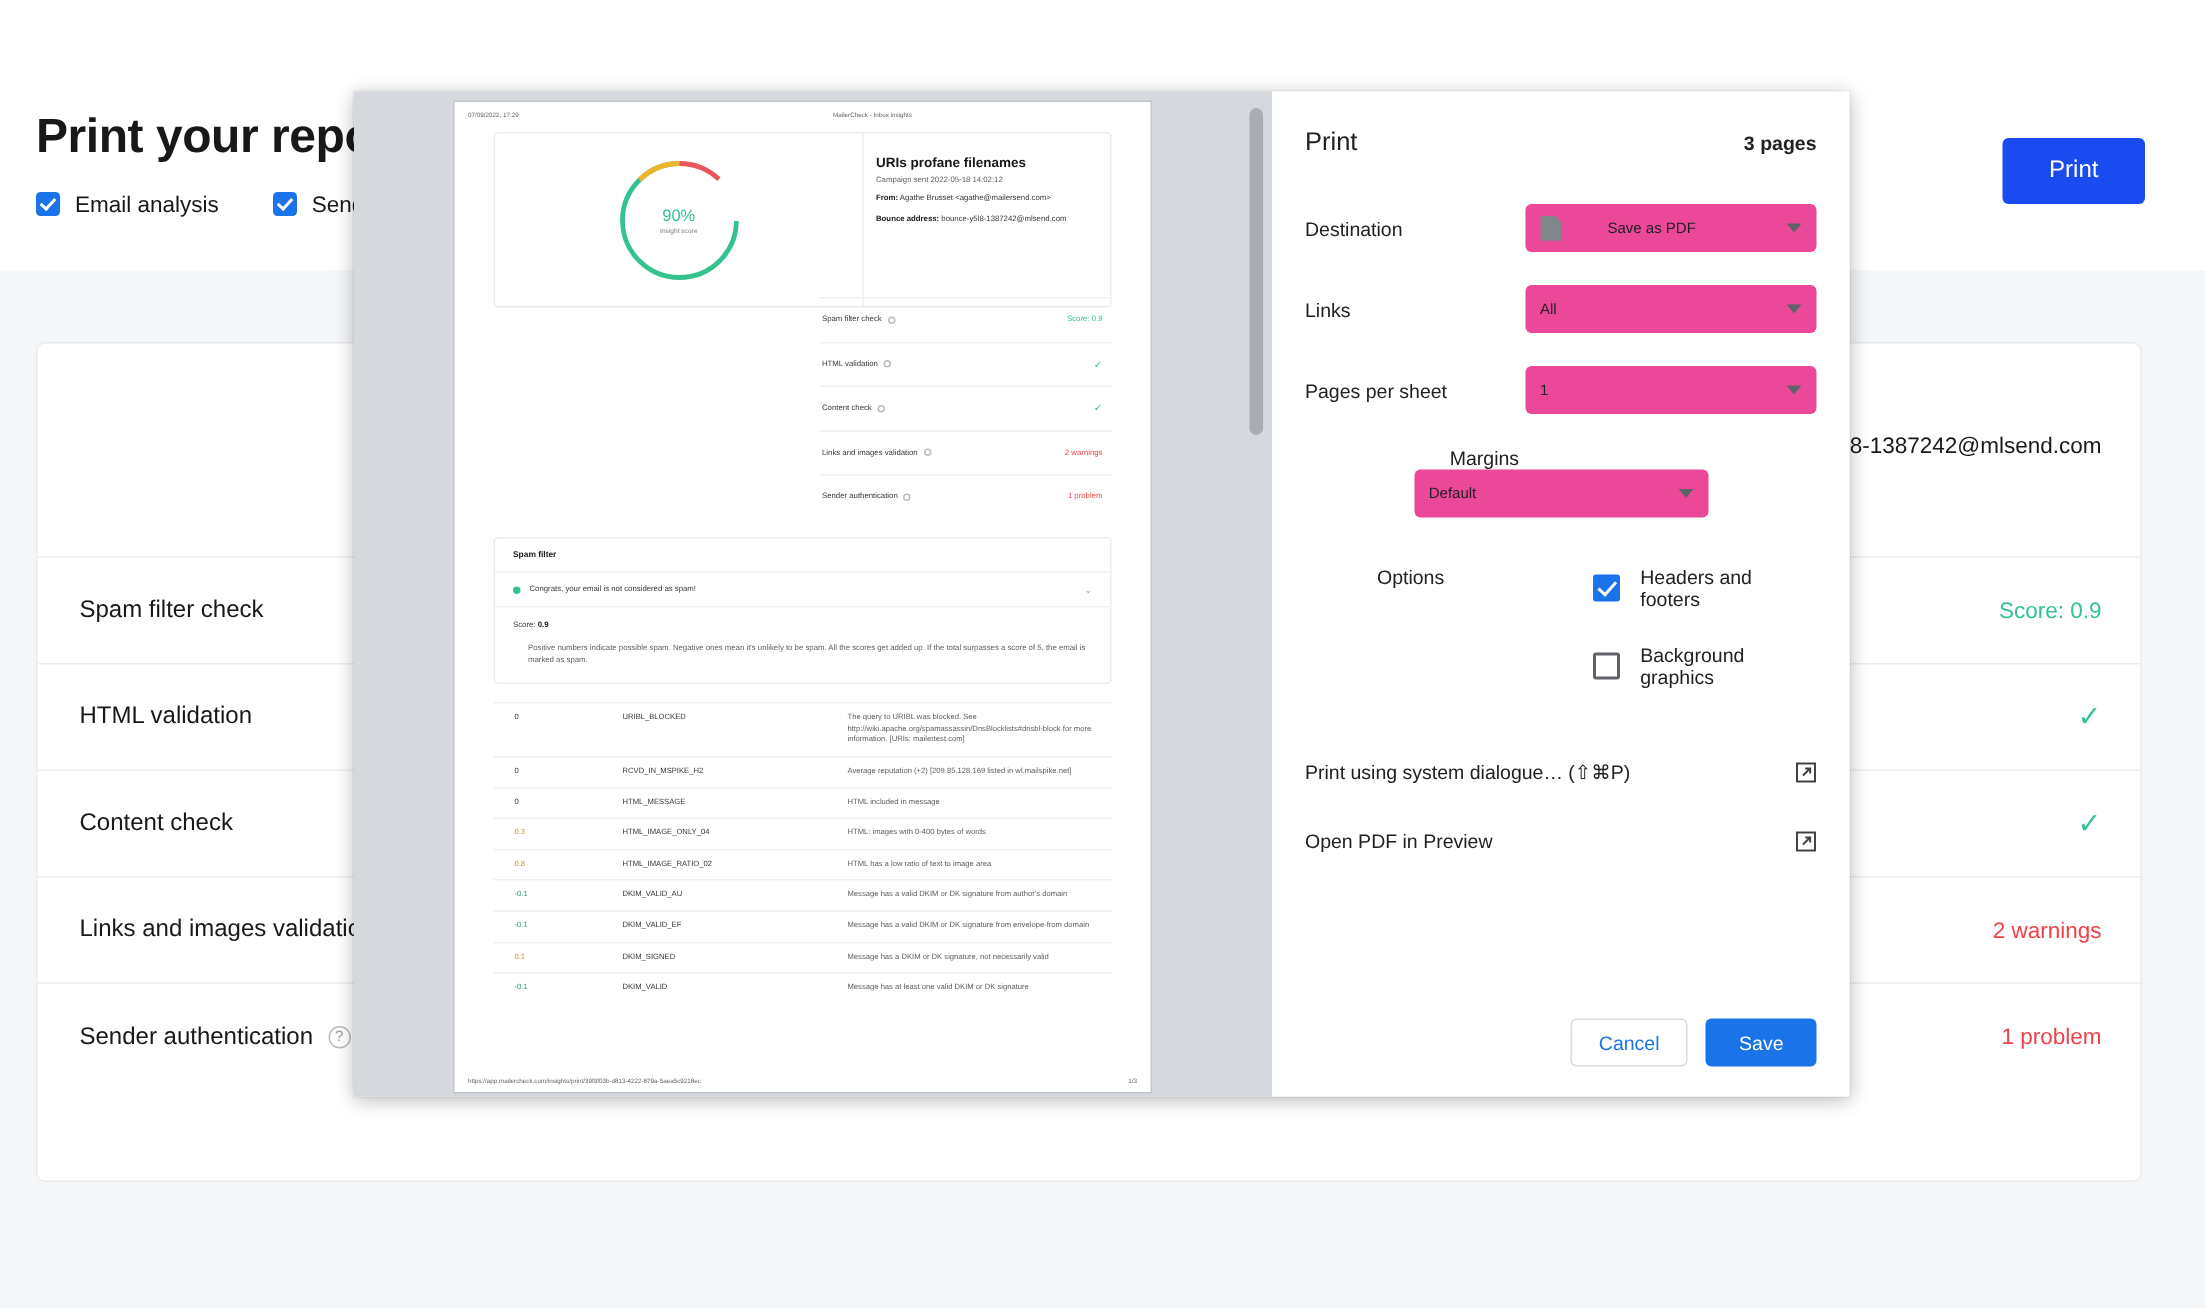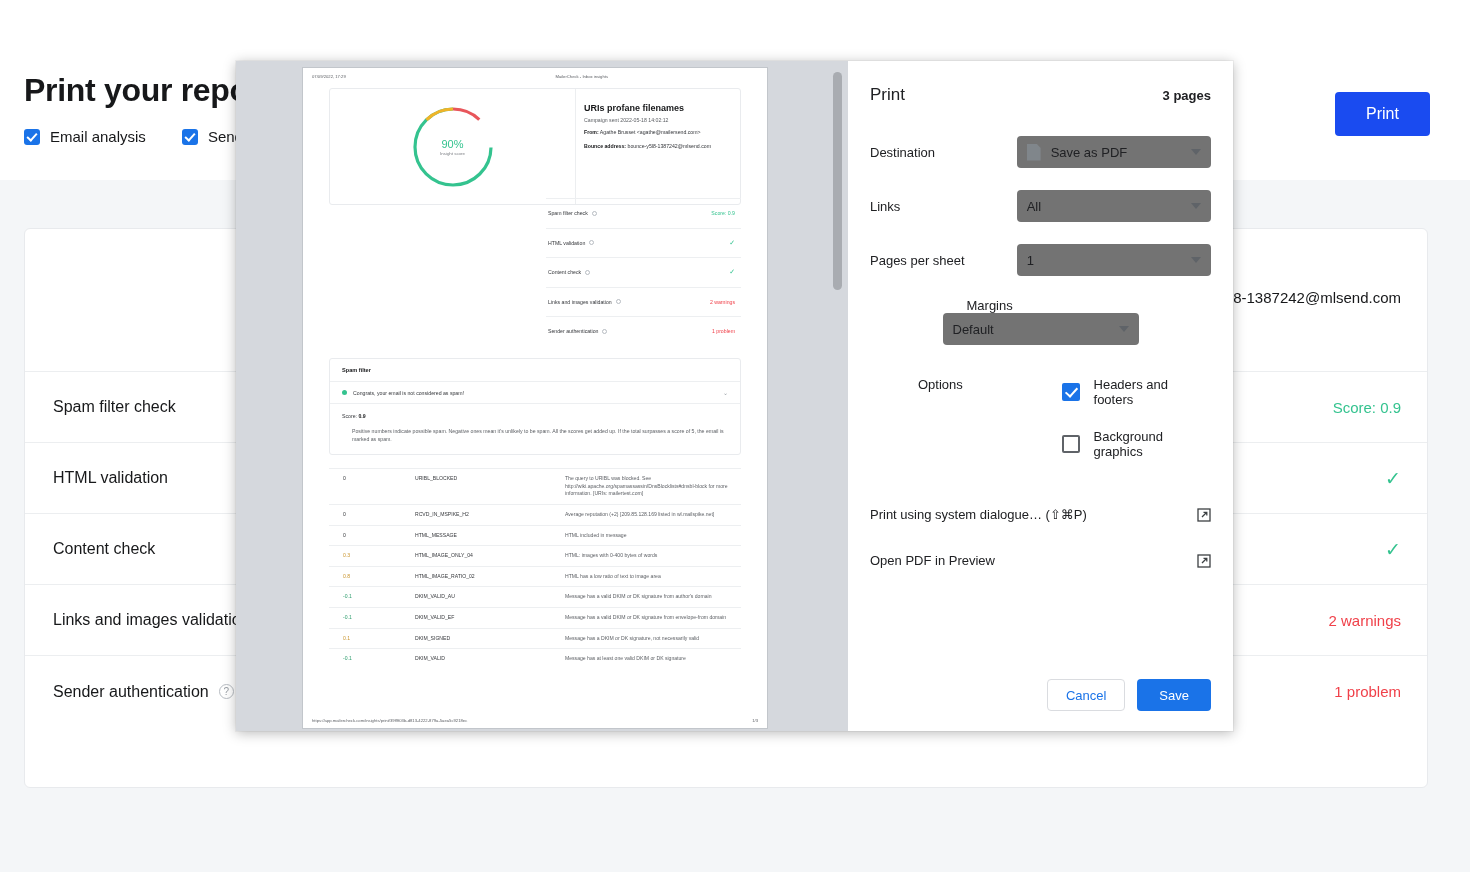--- a/index.html
+++ b/index.html
@@ -19,21 +19,21 @@
   }
   .bg-title {
     position: absolute; left: 24px; top: 72px;
     font-size: 32px; font-weight: bold; color: #17181a; letter-spacing: -0.3px;
     white-space: nowrap;
   }
   .bg-checks {
     position: absolute; left: 24px; top: 128px;
     display: flex; gap: 36px; align-items: center;
   }
-  .bg-check { display: flex; align-items: center; gap: 10px; }
+  .bg-check { display: flex; align-items: flex-start; gap: 10px; }
   .cb-blue {
     width: 16px; height: 16px; border-radius: 3px; background: #1a73e8;
     position: relative; flex: none;
   }
   .cb-blue::after {
     content: ""; position: absolute; left: 5px; top: 2px;
     width: 4px; height: 8px; border: solid #fff; border-width: 0 2px 2px 0;
     transform: rotate(42deg);
   }
   .bg-check-label { font-size: 15px; color: #17181a; white-space: nowrap; }
@@ -181,23 +181,23 @@
     width: 385px; height: 670px; background: #fff;
     position: relative; padding: 24px 22px 0 22px;
   }
   .sp-head { display: flex; justify-content: space-between; align-items: baseline; }
   .sp-title { font-size: 17px; color: #202124; }
   .sp-pages { font-size: 13px; font-weight: bold; color: #202124; }
 
   .sp-row { display: flex; align-items: center; margin-top: 23px; }
   .sp-label { width: 148px; font-size: 13px; color: #202124; }
   .sp-select {
-    position: relative; width: 196px; height: 32px; background: #737373;
+    position: relative; width: 196px; height: 32px; background: #ec4899;
     border-radius: 4px; display: flex; align-items: center;
-    padding: 0 10px; font-size: 13px; color: #202124; cursor: pointer;
+    padding: 0 10px; font-size: 10px; color: #202124; cursor: pointer; gap: 21px;
   }
   .sp-select .caret {
     position: absolute; right: 10px; top: 13px;
     width: 0; height: 0; border-left: 5px solid transparent;
     border-right: 5px solid transparent; border-top: 6px solid #5f6368;
   }
   .doc-icon {
     width: 14px; height: 17px; background: #80868b; margin-right: 10px;
     flex: none; position: relative;
     clip-path: polygon(0 0, 70% 0, 100% 26%, 100% 100%, 0 100%);

